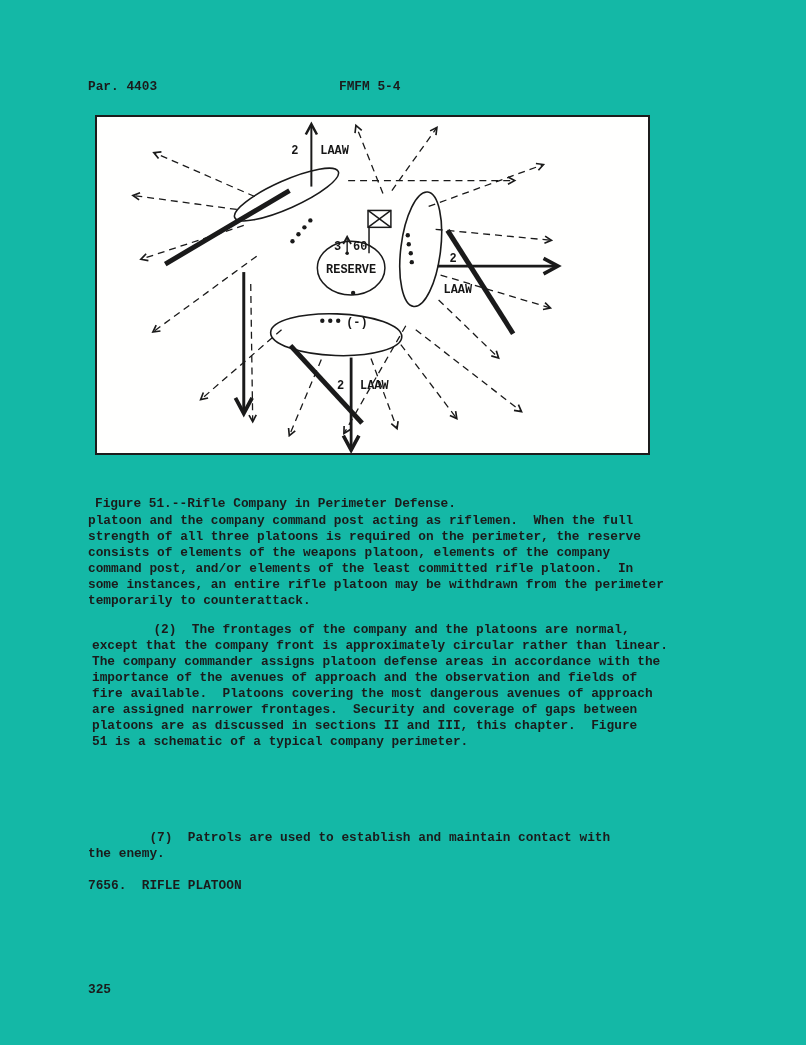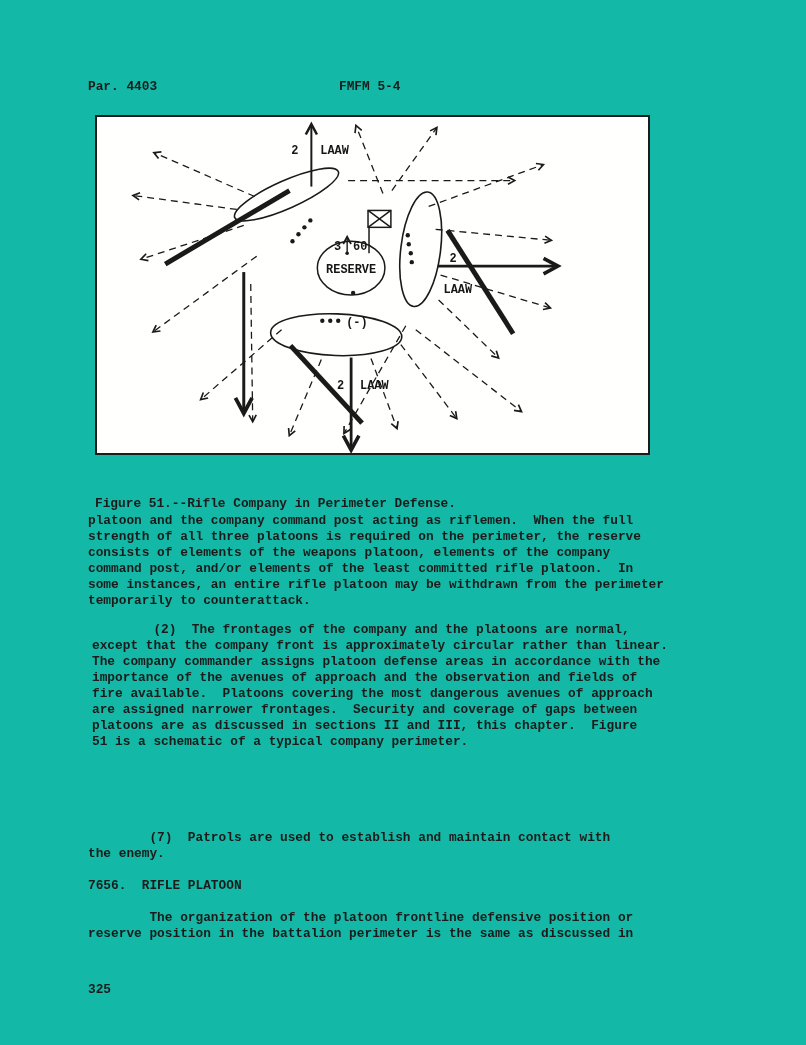--- a/index.html
+++ b/index.html
@@ -153,18 +153,16 @@
 except that the company front is approximately circular rather than linear.
 The company commander assigns platoon defense areas in accordance with the
 importance of the avenues of approach and the observation and fields of
 fire available.  Platoons covering the most dangerous avenues of approach
 are assigned narrower frontages.  Security and coverage of gaps between
 platoons are as discussed in sections II and III, this chapter.  Figure
 51 is a schematic of a typical company perimeter.</div>
   <div class="txt" style="left:88px; top:830px">        (7)  Patrols are used to establish and maintain contact with
 the enemy.</div>
   <div class="txt" style="left:88px; top:878px">7656.  RIFLE PLATOON</div>
-  <div class="txt" style="left:88px; top:910px">        The organization of the platoon frontline defensive position or
-reserve position in the battalion perimeter is the same as discussed in</div>
 
   <div class="txt" style="left:88px; top:982px">325</div>
 
 </div>
 
 </body></html>

